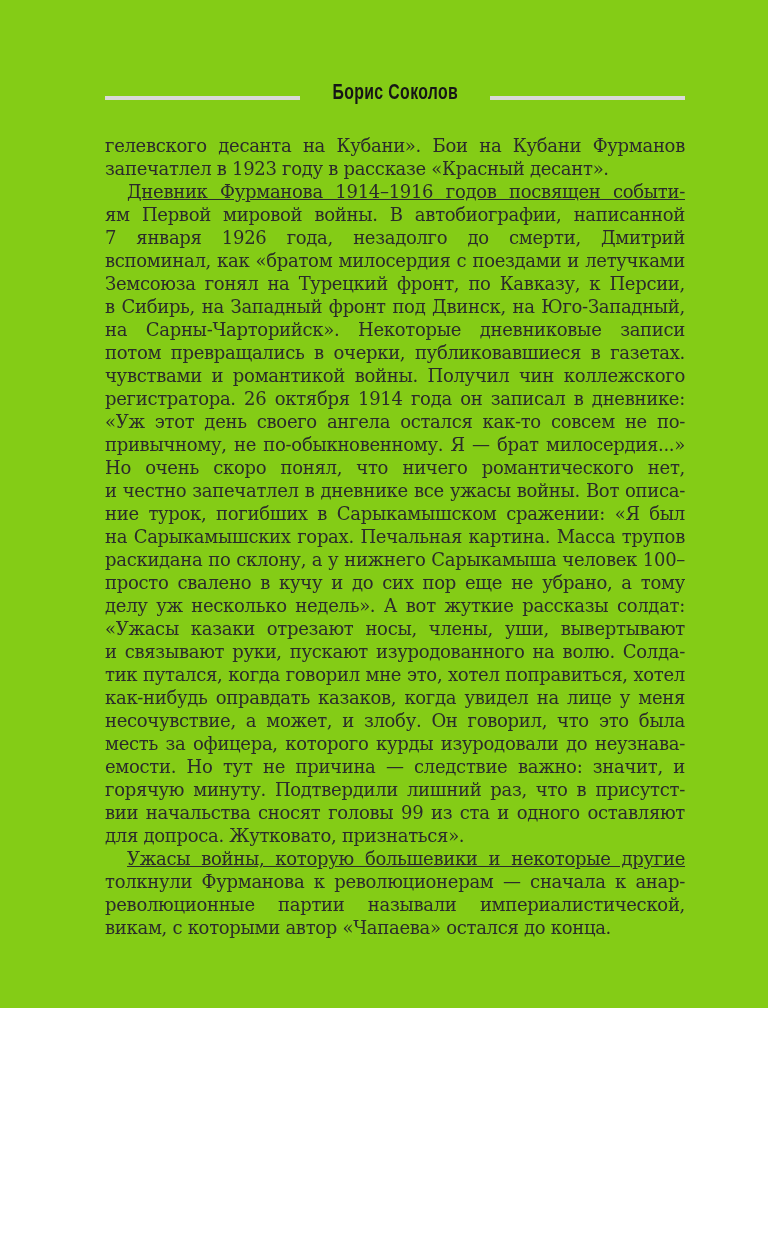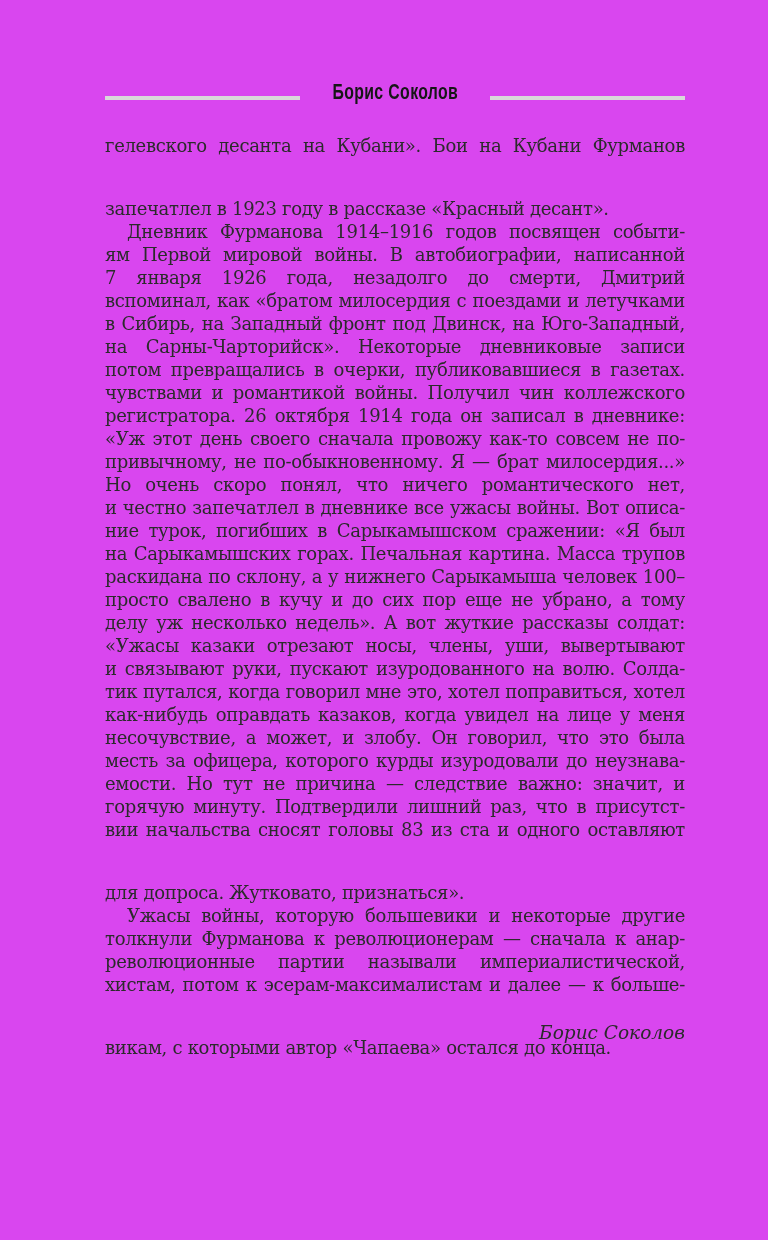--- a/index.html
+++ b/index.html
@@ -3,22 +3,22 @@
 <meta charset="utf-8">
 <style>
   html, body {
     margin: 0;
     padding: 0;
     background: #ffffff;
   }
   .page {
     position: relative;
     width: 768px;
-    height: 1240px;
-    background: #d946ef;
+    height: 1008px;
+    background: #84cc16;
     overflow: hidden;
   }
   
   .header {
     position: absolute;
     left: 105px;
     top: 80px;
     width: 580px;
     height: 24px;
     display: flex;
@@ -56,24 +56,24 @@
   }
   .body-text .line {
     text-align: justify;
     text-align-last: justify;
     white-space: normal;
     height: 23px;
     overflow: hidden;
   }
   .body-text .line.last {
     text-align-last: left;
-    margin-top: 40px;
   }
   .body-text .line.indent {
     padding-left: 22px;
+    text-decoration: underline;
   }
   
   .signature {
     position: absolute;
     left: 105px;
     top: 1021px;
     width: 580px;
     text-align: right;
     font-family: "DejaVu Serif", "Liberation Serif", serif;
     font-style: italic;
@@ -93,46 +93,46 @@
     <span class="rule"></span>
   </div>
 
   <div class="body-text" id="body-text">
       <div class="line">гелевского десанта на Кубани». Бои на Кубани Фурманов</div>
       <div class="line last">запечатлел в 1923 году в рассказе «Красный десант».</div>
       <div class="line indent">Дневник Фурманова 1914–1916 годов посвящен событи-</div>
       <div class="line">ям Первой мировой войны. В автобиографии, написанной</div>
       <div class="line">7 января 1926 года, незадолго до смерти, Дмитрий Андреевич</div>
       <div class="line">вспоминал, как «братом милосердия с поездами и летучками</div>
+      <div class="line">Земсоюза гонял на Турецкий фронт, по Кавказу, к Персии,</div>
       <div class="line">в Сибирь, на Западный фронт под Двинск, на Юго-Западный,</div>
       <div class="line">на Сарны-Чарторийск». Некоторые дневниковые записи</div>
       <div class="line">потом превращались в очерки, публиковавшиеся в газетах.</div>
       <div class="line">чувствами и романтикой войны. Получил чин коллежского</div>
       <div class="line">регистратора. 26 октября 1914 года он записал в дневнике:</div>
-      <div class="line">«Уж этот день своего сначала провожу как-то совсем не по-</div>
+      <div class="line">«Уж этот день своего ангела остался как-то совсем не по-</div>
       <div class="line">привычному, не по-обыкновенному. Я — брат милосердия...»</div>
       <div class="line">Но очень скоро понял, что ничего романтического нет,</div>
       <div class="line">и честно запечатлел в дневнике все ужасы войны. Вот описа-</div>
       <div class="line">ние турок, погибших в Сарыкамышском сражении: «Я был</div>
       <div class="line">на Сарыкамышских горах. Печальная картина. Масса трупов</div>
       <div class="line">раскидана по склону, а у нижнего Сарыкамыша человек 100–120</div>
       <div class="line">просто свалено в кучу и до сих пор еще не убрано, а тому</div>
       <div class="line">делу уж несколько недель». А вот жуткие рассказы солдат:</div>
       <div class="line">«Ужасы казаки отрезают носы, члены, уши, вывертывают</div>
       <div class="line">и связывают руки, пускают изуродованного на волю. Солда-</div>
       <div class="line">тик путался, когда говорил мне это, хотел поправиться, хотел</div>
       <div class="line">как-нибудь оправдать казаков, когда увидел на лице у меня</div>
       <div class="line">несочувствие, а может, и злобу. Он говорил, что это была</div>
       <div class="line">месть за офицера, которого курды изуродовали до неузнава-</div>
       <div class="line">емости. Но тут не причина — следствие важно: значит, и наши</div>
       <div class="line">горячую минуту. Подтвердили лишний раз, что в присутст-</div>
-      <div class="line">вии начальства сносят головы 83 из ста и одного оставляют</div>
+      <div class="line">вии начальства сносят головы 99 из ста и одного оставляют</div>
       <div class="line last">для допроса. Жутковато, признаться».</div>
       <div class="line indent">Ужасы войны, которую большевики и некоторые другие</div>
       <div class="line">толкнули Фурманова к революционерам — сначала к анар-</div>
       <div class="line">революционные партии называли империалистической,</div>
-      <div class="line">хистам, потом к эсерам-максималистам и далее — к больше-</div>
       <div class="line last">викам, с которыми автор «Чапаева» остался до конца.</div>
     </div>
 
   <div class="signature">Борис Соколов</div>
 
 </div>
 
 </body></html>

